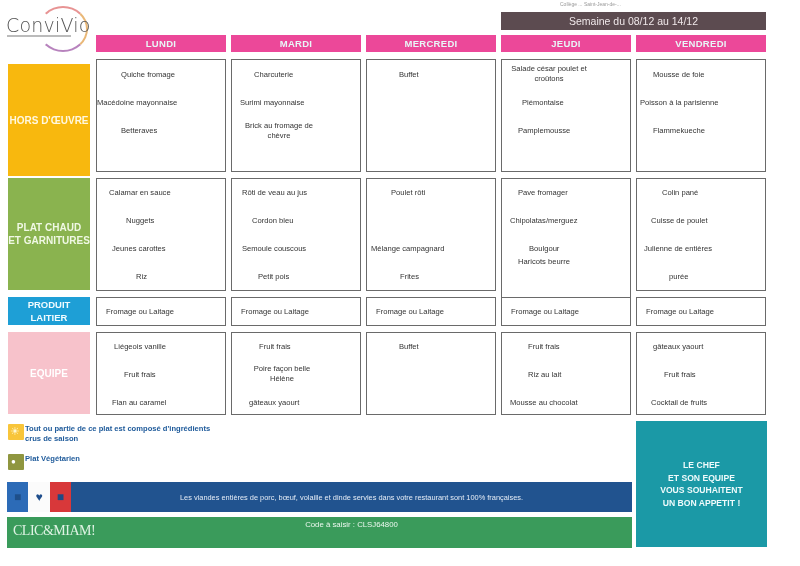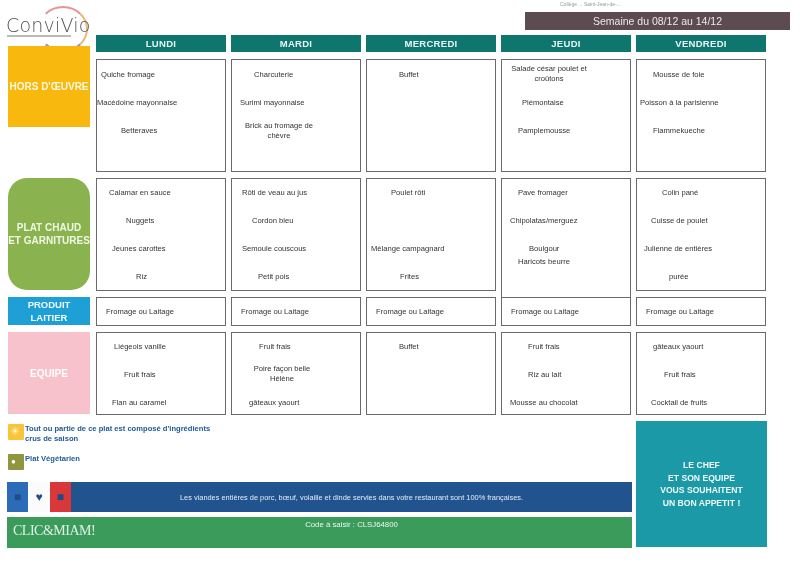--- a/index.html
+++ b/index.html
@@ -7,29 +7,29 @@
   body { position: relative; font-family: "Liberation Sans", sans-serif; color: #333; }
 
   .logo { position: absolute; left: 4px; top: 4px; width: 90px; height: 46px; }
   .logo-text { position: absolute; left: 2px; top: 10px; font-size: 19px; color: #555; letter-spacing: 0.2px; font-family: "DejaVu Sans", sans-serif; font-weight: 300; }
   .logo-sub { position: absolute; left: 3px; top: 31px; width: 64px; height: 2px; background: #bbb; }
   .logo-ring { position: absolute; left: 34px; top: 2px; width: 50px; height: 46px; border-radius: 50%;
     border: 2px solid transparent; border-right-color: #e2a04a; border-bottom-color: #a05aa8; border-top-color: #e07070; opacity: 0.75; }
 
   .top-faint { position: absolute; left: 560px; top: 1px; width: 120px; height: 6px; font-size: 5px; color: #999; overflow: hidden; white-space: nowrap; }
   .week-banner { position: absolute; left: 501px; top: 12px; width: 265px; height: 18px; background: #5c4b50; color: #f0e8ea;
-    font-size: 10.5px; display: flex; align-items: center; justify-content: center; margin-left: 24px; }
-
-  .day-header { position: absolute; top: 35px; height: 17px; width: 130px; background: #0f766e; color: #e8f6f7;
+    font-size: 10.5px; display: flex; align-items: center; justify-content: center; }
+
+  .day-header { position: absolute; top: 35px; height: 17px; width: 130px; background: #ec4899; color: #e8f6f7;
     font-size: 9.5px; font-weight: bold; display: flex; align-items: center; justify-content: center; letter-spacing: 0.3px; }
 
   .row-label { position: absolute; left: 8px; width: 82px; color: #fff; font-weight: bold; font-size: 10px;
     display: flex; align-items: center; justify-content: center; text-align: center; line-height: 13px; }
   .lbl-hors { background: #f8b80e; color: #fff8e0; }
-  .lbl-plat { background: #8ab34f; color: #f0f8e4; border-radius: 19px; }
+  .lbl-plat { background: #8ab34f; color: #f0f8e4; }
   .lbl-lait { background: #1e9fd6; color: #f0fbff; font-size: 9.5px; }
   .lbl-dess { background: #f7c2cb; color: #fff; }
 
   .cell { position: absolute; width: 130px; border: 1px solid #6a6a6a; background: #fff; font-size: 7.6px; color: #333; }
   .cell .item { position: absolute; left: 0; width: 100%; line-height: 10px; white-space: pre-line; }
 
   .legend { position: absolute; left: 8px; font-size: 7.6px; color: #1e5a9a; font-weight: bold; line-height: 10px; }
   .leg-icon { position: absolute; width: 16px; border-radius: 1px; }
   .sun-icon { background: #f8c53a; }
   .sun-icon::after { content: "\2600"; color: #fff7d0; font-size: 11px; position: absolute; left: 2px; top: 1px; }
@@ -63,28 +63,28 @@
 
 <div class="top-faint">Collège ... Saint-Jean-de-...</div>
 <div class="week-banner">Semaine du 08/12 au 14/12</div>
 
 <div class="day-header" style="left:96px">LUNDI</div>
 <div class="day-header" style="left:231px">MARDI</div>
 <div class="day-header" style="left:366px">MERCREDI</div>
 <div class="day-header" style="left:501px">JEUDI</div>
 <div class="day-header" style="left:636px">VENDREDI</div>
 
-<div class="row-label lbl-hors" style="top:46px;height:81px">HORS D'ŒUVRE</div>
+<div class="row-label lbl-hors" style="top:64px;height:112px">HORS D'ŒUVRE</div>
 <div class="row-label lbl-plat" style="top:178px;height:112px;white-space:pre-line">PLAT CHAUD
 ET GARNITURES</div>
 <div class="row-label lbl-lait" style="top:297px;height:28px">PRODUIT LAITIER</div>
 <div class="row-label lbl-dess" style="top:332px;height:82px">EQUIPE</div>
 
 <div class="cell" style="left:96px;top:59px;height:113px">
-  <div class="item" style="top:10px;left:4px;width:auto">Quiche fromage</div>
+  <div class="item" style="top:10px;left:24px;width:auto">Quiche fromage</div>
   <div class="item" style="top:38px;left:0;width:auto">Macédoine mayonnaise</div>
   <div class="item" style="top:66px;left:24px;width:auto">Betteraves</div>
 </div>
 <div class="cell" style="left:231px;top:59px;height:113px">
   <div class="item" style="top:10px;left:22px;width:auto">Charcuterie</div>
   <div class="item" style="top:38px;left:8px;width:auto">Surimi mayonnaise</div>
   <div class="item" style="top:61px;left:6px;width:82px;text-align:center">Brick au fromage de
 chèvre</div>
 </div>
 <div class="cell" style="left:366px;top:59px;height:113px">

